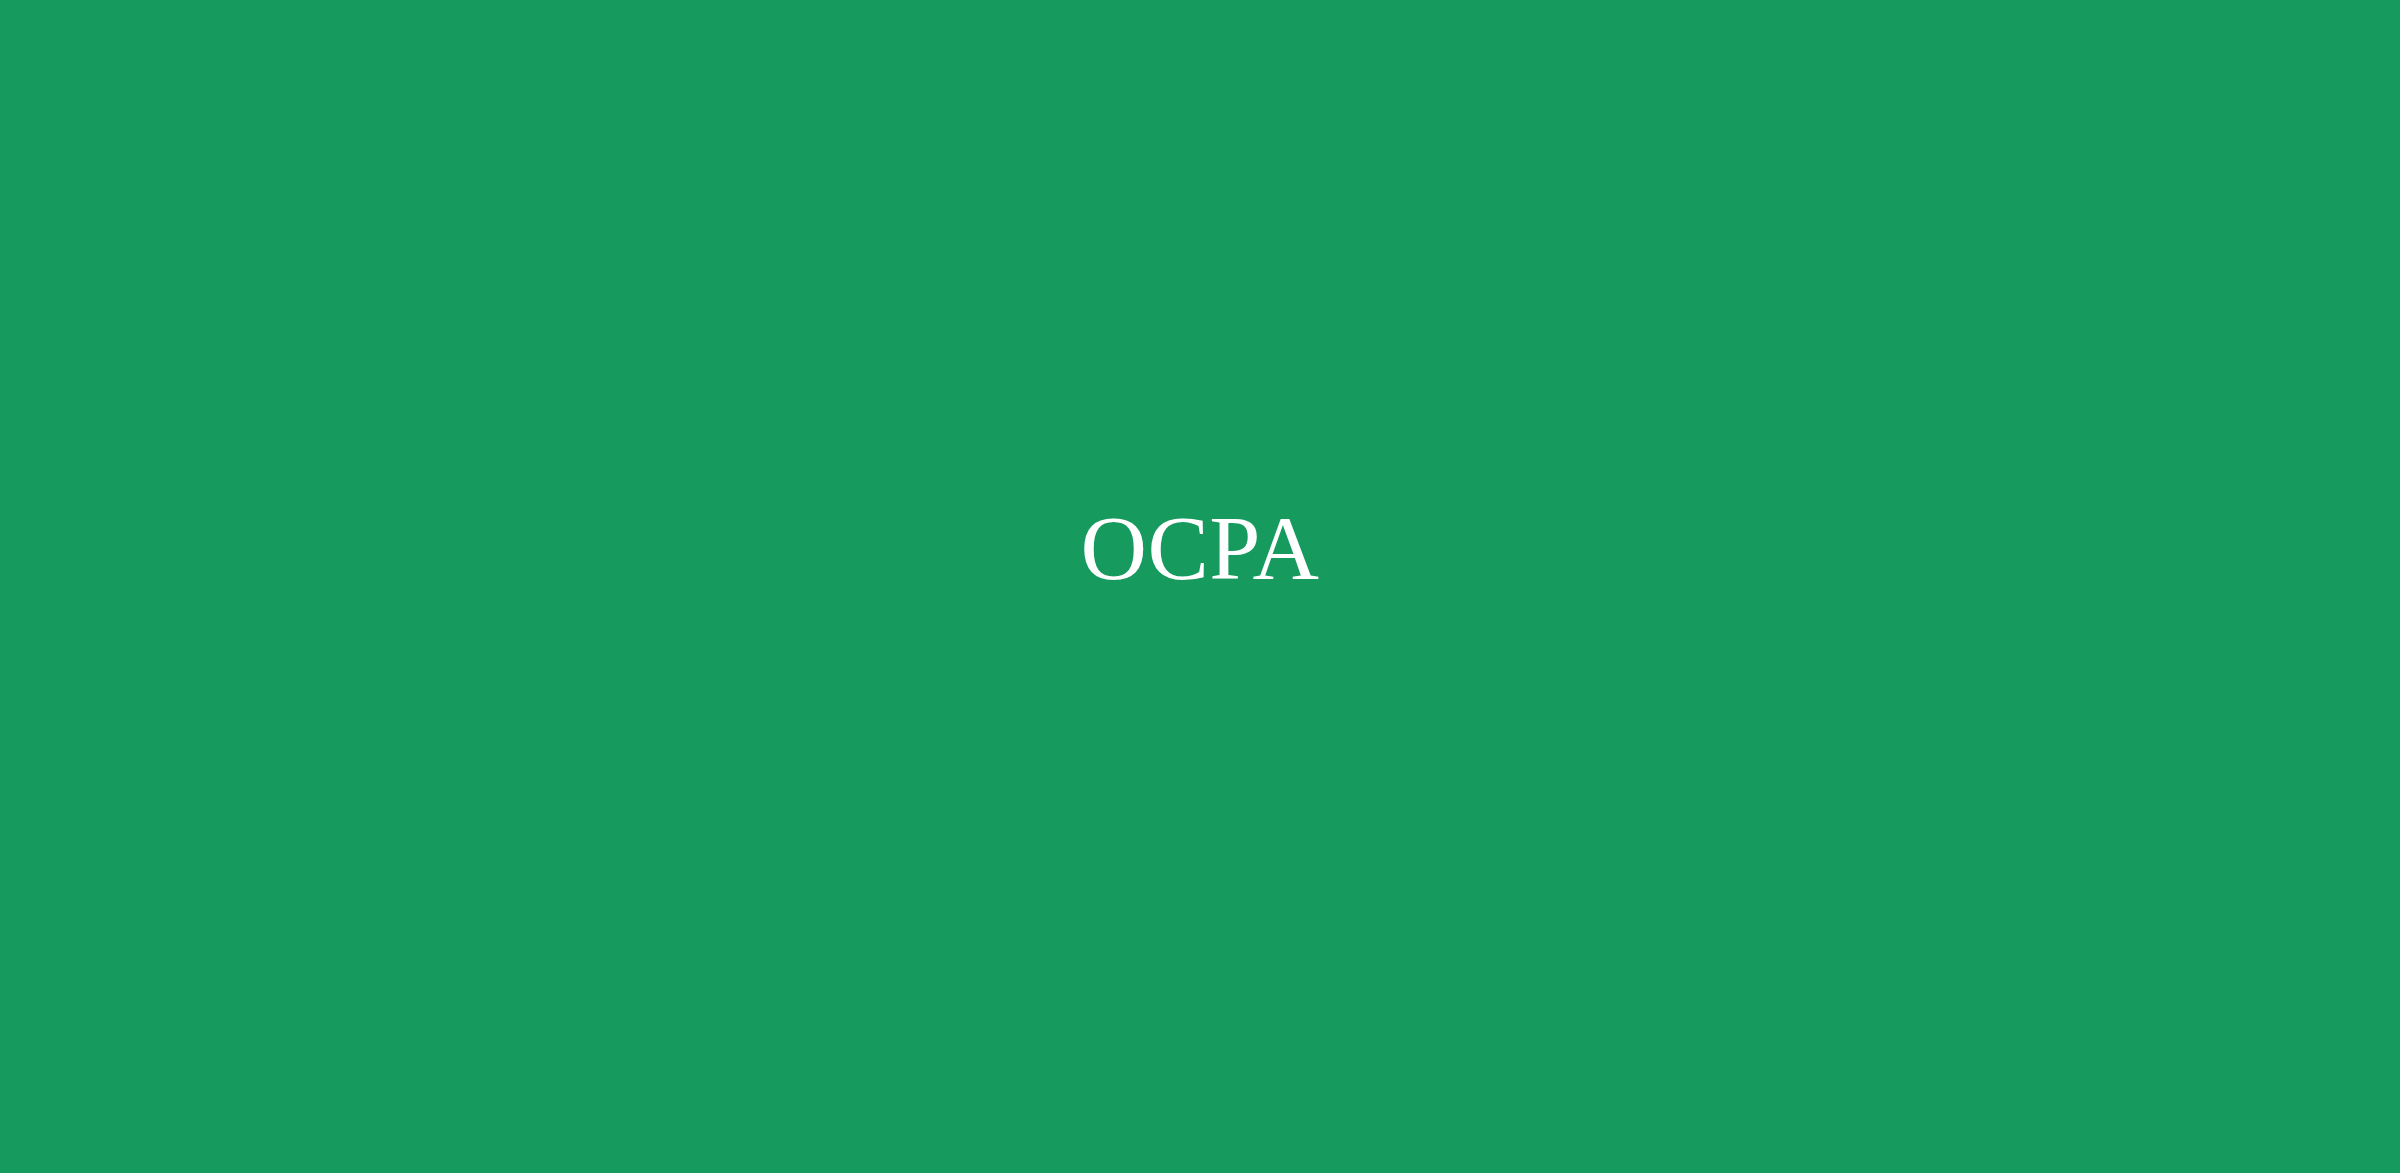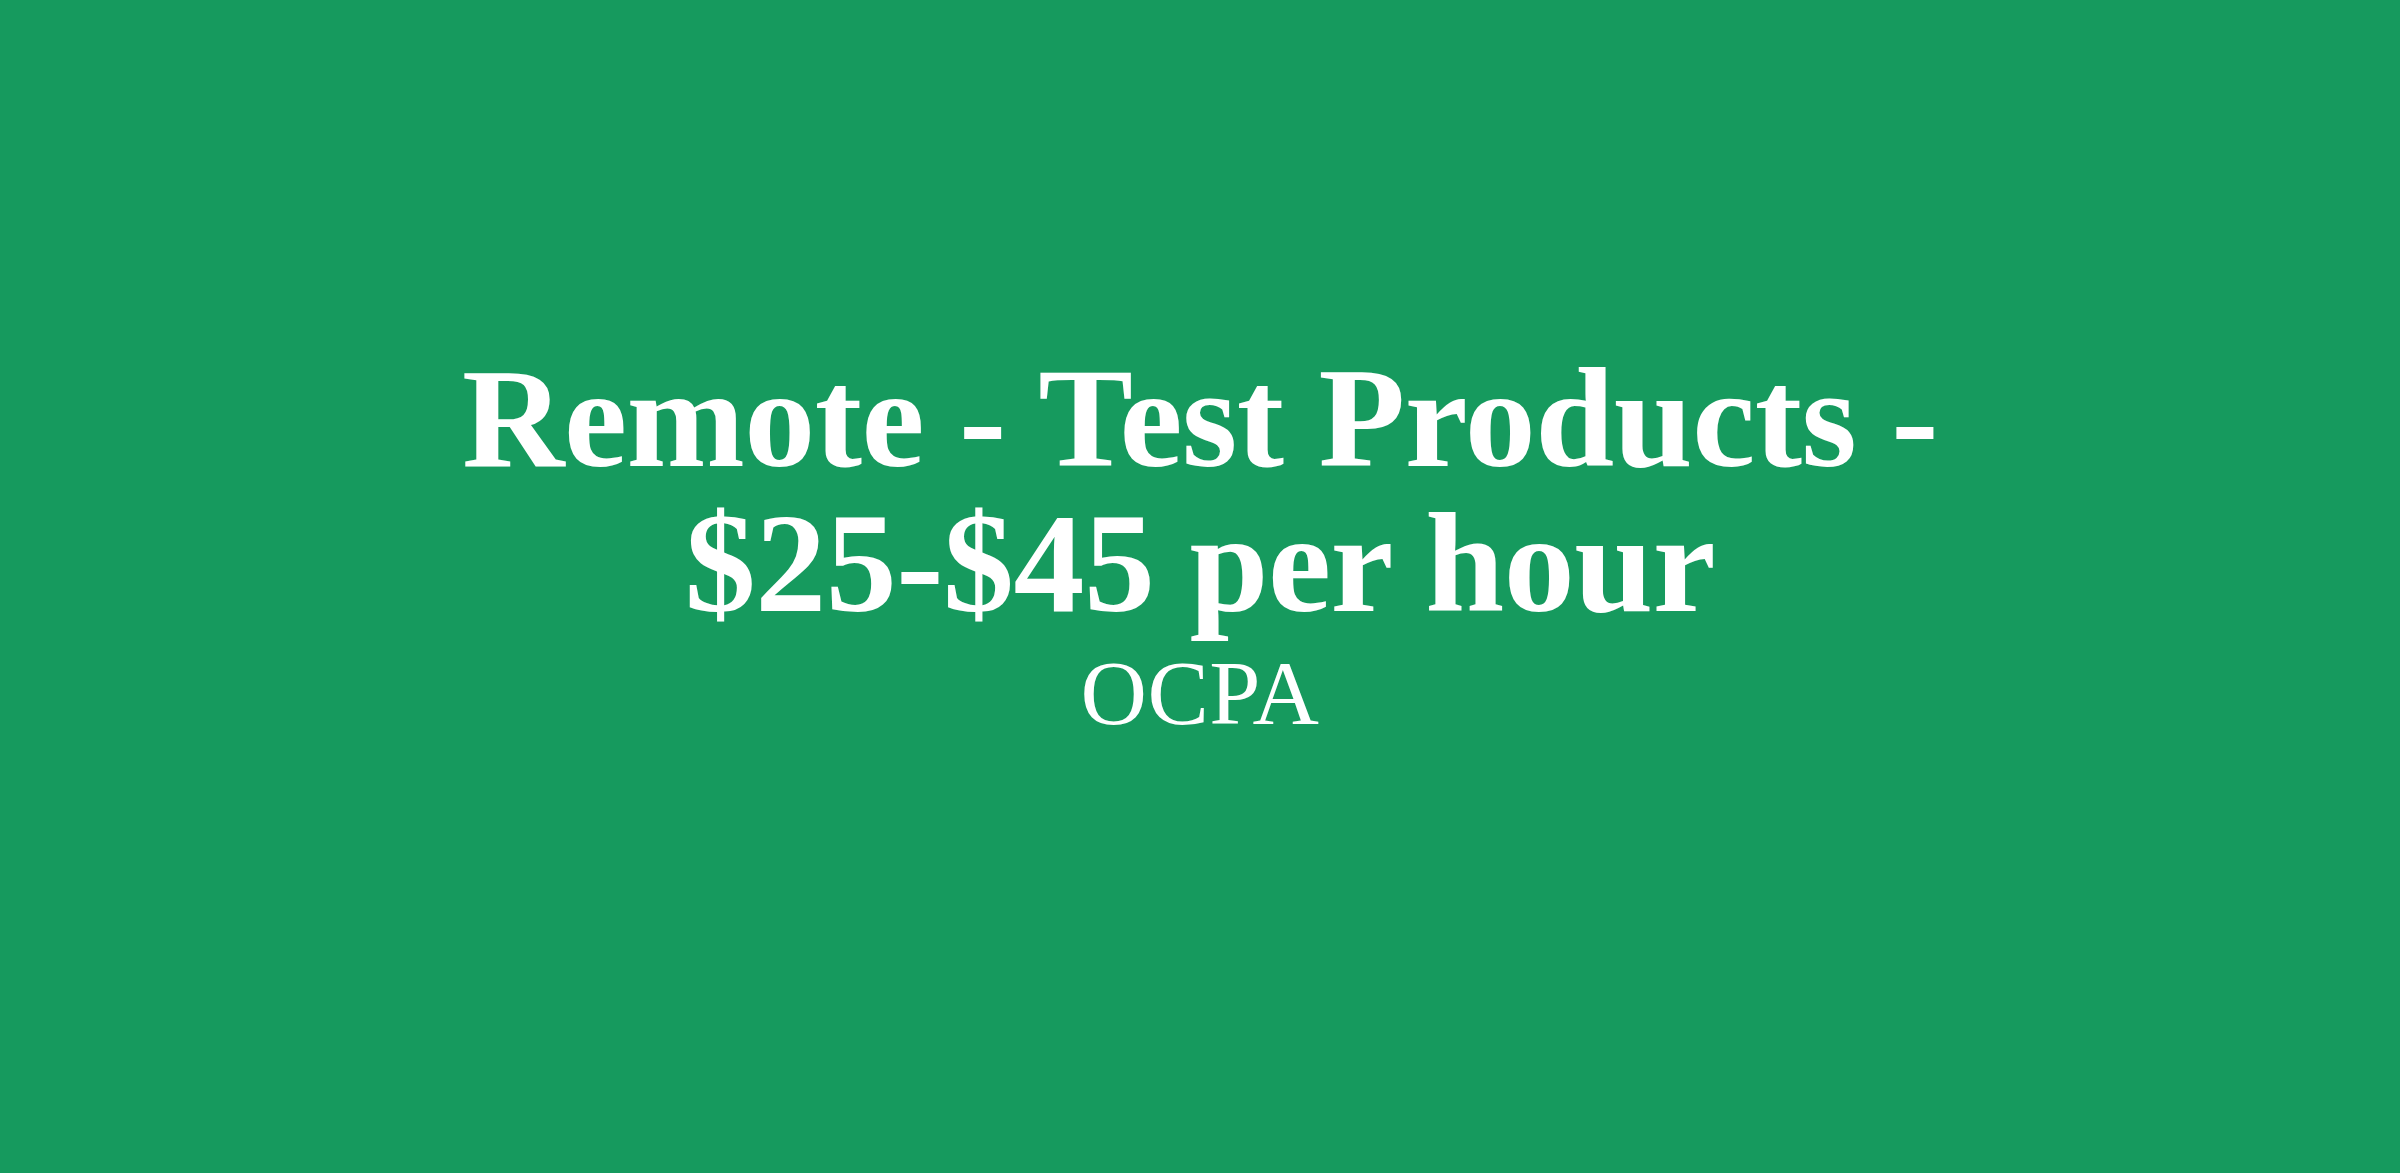--- a/index.html
+++ b/index.html
@@ -64,16 +64,15 @@
     line-height: 98px;
     letter-spacing: 0.5px;
     text-align: center;
   }
 </style>
 </head>
 <body>
 
 <div class="card" style="background: rgb(22, 154, 94); color: rgb(255, 255, 255);">
   <div class="card-inner">
-    <h1 class="headline">Remote - Test Products - $25-$45 per hour</h1>
     <div class="subtitle">OCPA</div>
   </div>
 </div>
 
 </body></html>

